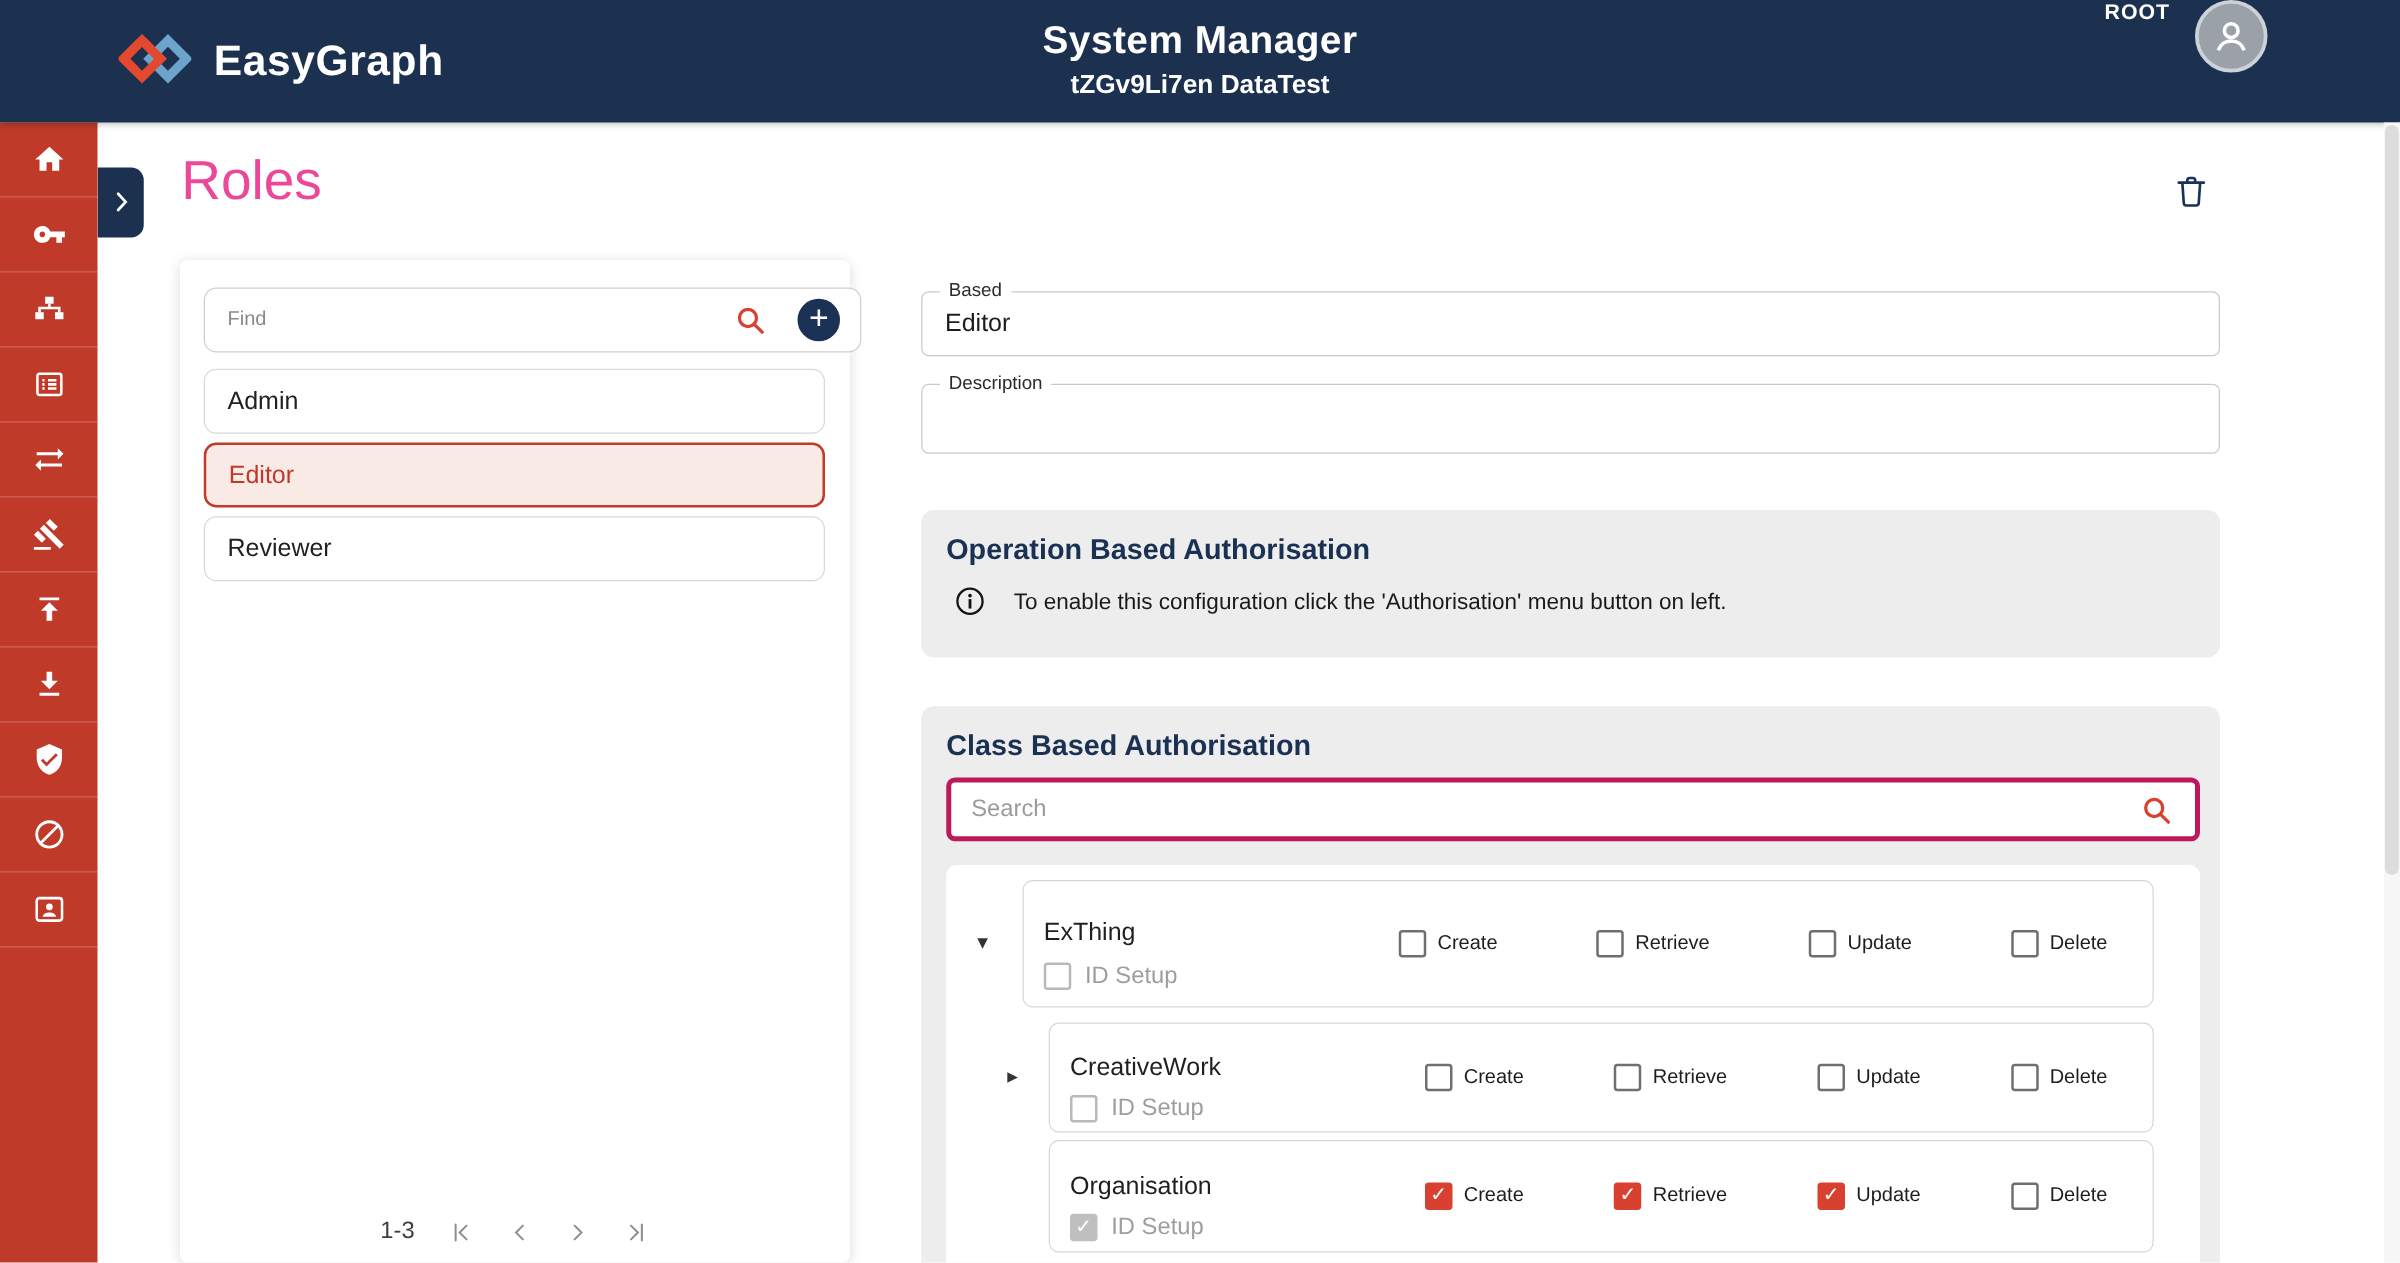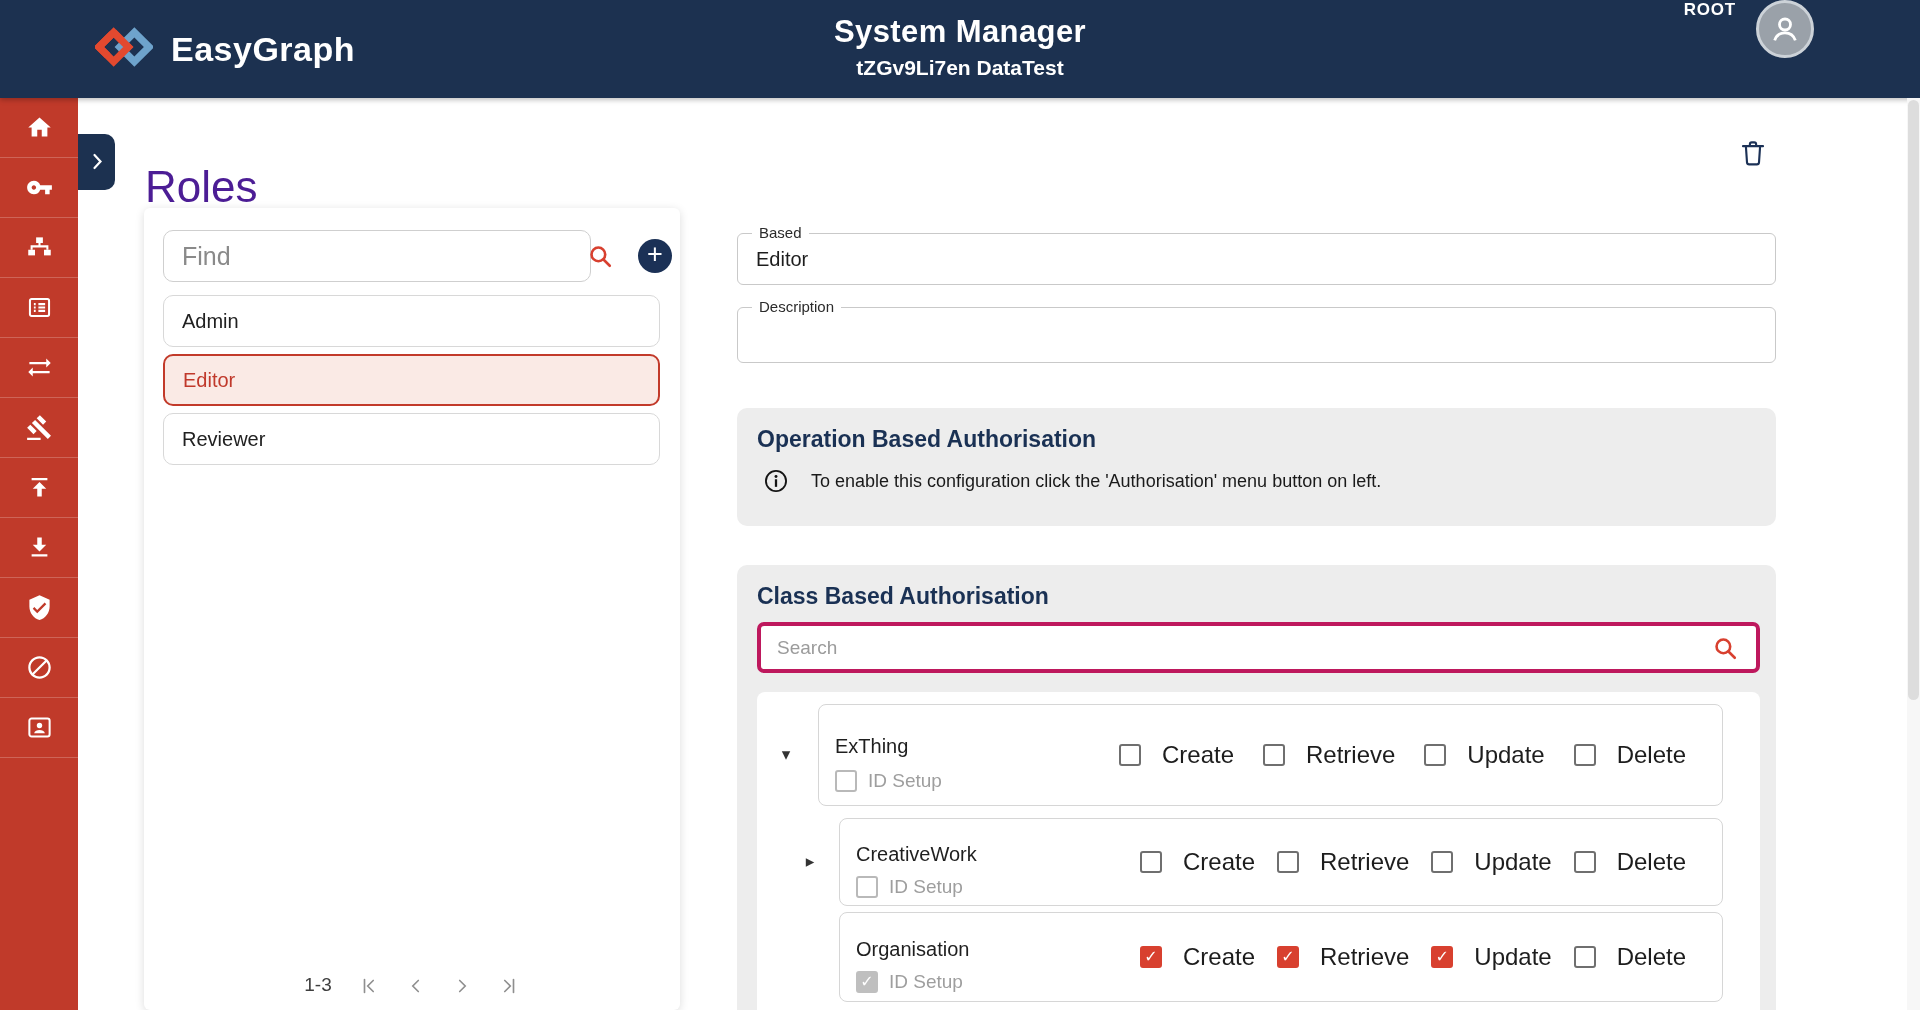--- a/index.html
+++ b/index.html
@@ -26,31 +26,31 @@
     border-bottom: 1px solid rgba(255,255,255,0.22); cursor: pointer; }
   .side-item svg { width: 27px; height: 27px; }
 
   
   .content { position: absolute; left: 78px; top: 98px; width: 1842px; height: 912px; background: #fff; overflow: hidden; }
 
   .expand-tab { position: absolute; left: 0; top: 36px; width: 37px; height: 56px; background: #1c3150;
     border-radius: 0 10px 10px 0; display: flex; align-items: center; justify-content: center; cursor: pointer; z-index: 5; }
   .expand-tab svg { width: 20px; height: 24px; }
 
-  .page-title { position: absolute; left: 67px; top: 22px; font-size: 44px; font-weight: 500; color: #4c1d95; margin-top: 42px; }
+  .page-title { position: absolute; left: 67px; top: 22px; font-size: 44px; font-weight: 500; color: #ec4899; }
 
   .trash-btn { position: absolute; left: 1660px; top: 40px; width: 34px; height: 34px; cursor: pointer; }
   .trash-btn svg { width: 30px; height: 30px; }
 
   
   .left-panel { position: absolute; left: 66px; top: 110px; width: 536px; height: 802px;
     background: #fff; border-radius: 6px; box-shadow: 0 2px 10px rgba(0,0,0,0.14); }
   .find-row { position: absolute; left: 19px; top: 22px; width: 509px; height: 52px; }
-  .find-input { position: absolute; left: 0; top: 0; width: 428px; height: 52px; border: 1px solid #cfcfcf;
-    border-radius: 10px; padding: 0 54px 0 18px; font-size: 25px; color: #333; outline: none;
+  .find-input { position: absolute; left: 0; top: 0; width: 526px; height: 52px; border: 1px solid #cfcfcf;
+    border-radius: 10px; padding: 0 54px 0 18px; font-size: 16px; color: #333; outline: none;
     font-family: "Liberation Sans", "DejaVu Sans", sans-serif; }
   .find-input::placeholder { color: #8a8a8a; }
   .find-search-icon { position: absolute; left: 424px; top: 13px; width: 26px; height: 26px; }
   .add-btn { position: absolute; right: 0; top: 9px; width: 34px; height: 34px; border-radius: 50%;
     background: #1b3156; color: #fff; display: flex; align-items: center; justify-content: center;
     font-size: 27px; line-height: 1; cursor: pointer; padding-bottom: 3px; }
   .role-list { position: absolute; left: 19px; top: 87px; width: 497px; }
   .role-item { height: 52px; border: 1px solid #d8d8d8; border-radius: 10px; display: flex; align-items: center;
     padding-left: 18px; font-size: 20px; color: #212121; margin-bottom: 7px; background: #fff; cursor: pointer; }
   .role-item.selected { border: 2px solid #c23a2a; background: #faeae5; color: #c0392b; }
@@ -96,21 +96,21 @@
   .tree-row-1 { left: 82px; top: 126px; width: 884px; height: 88px; }
   .tree-row-2 { left: 82px; top: 220px; width: 884px; height: 90px; }
   .row-left { position: absolute; left: 16px; top: 17px; bottom: 0; display: flex; flex-direction: column;
     justify-content: center; gap: 12px; }
   .row-title { font-size: 20px; color: #1f1f1f; }
   .idsetup-row { display: flex; align-items: center; }
   .idsetup-label { margin-left: 11px; font-size: 19px; color: #9e9e9e; }
   .perms { position: absolute; left: 300px; right: 36px; top: 0; bottom: 0; display: flex;
     align-items: center; justify-content: space-between; }
   .cbgroup { display: flex; align-items: center; cursor: pointer; }
-  .permlabel { margin-left: 21px; font-size: 24px; color: #1d1d1d; }
+  .permlabel { margin-left: 9px; font-size: 16px; color: #1d1d1d; }
 
   .cb { width: 22px; height: 22px; border: 2px solid #6f6f6f; border-radius: 3px; background: #fff;
     display: flex; align-items: center; justify-content: center; cursor: pointer; flex: none; }
   .cb.light { border-color: #b9b9b9; }
   .cb.checked { background: #d8402f; border-color: #d8402f; }
   .cb.checked::after { content: "✓"; color: #fff; font-size: 16px; font-weight: 700; line-height: 1; }
   .cb.checked.gray { background: #bfbfbf; border-color: #bfbfbf; }
 
   
   .scrollbar-track { position: absolute; right: 0; top: 98px; width: 13px; height: 912px; background: #f7f7f7; z-index: 30; }

